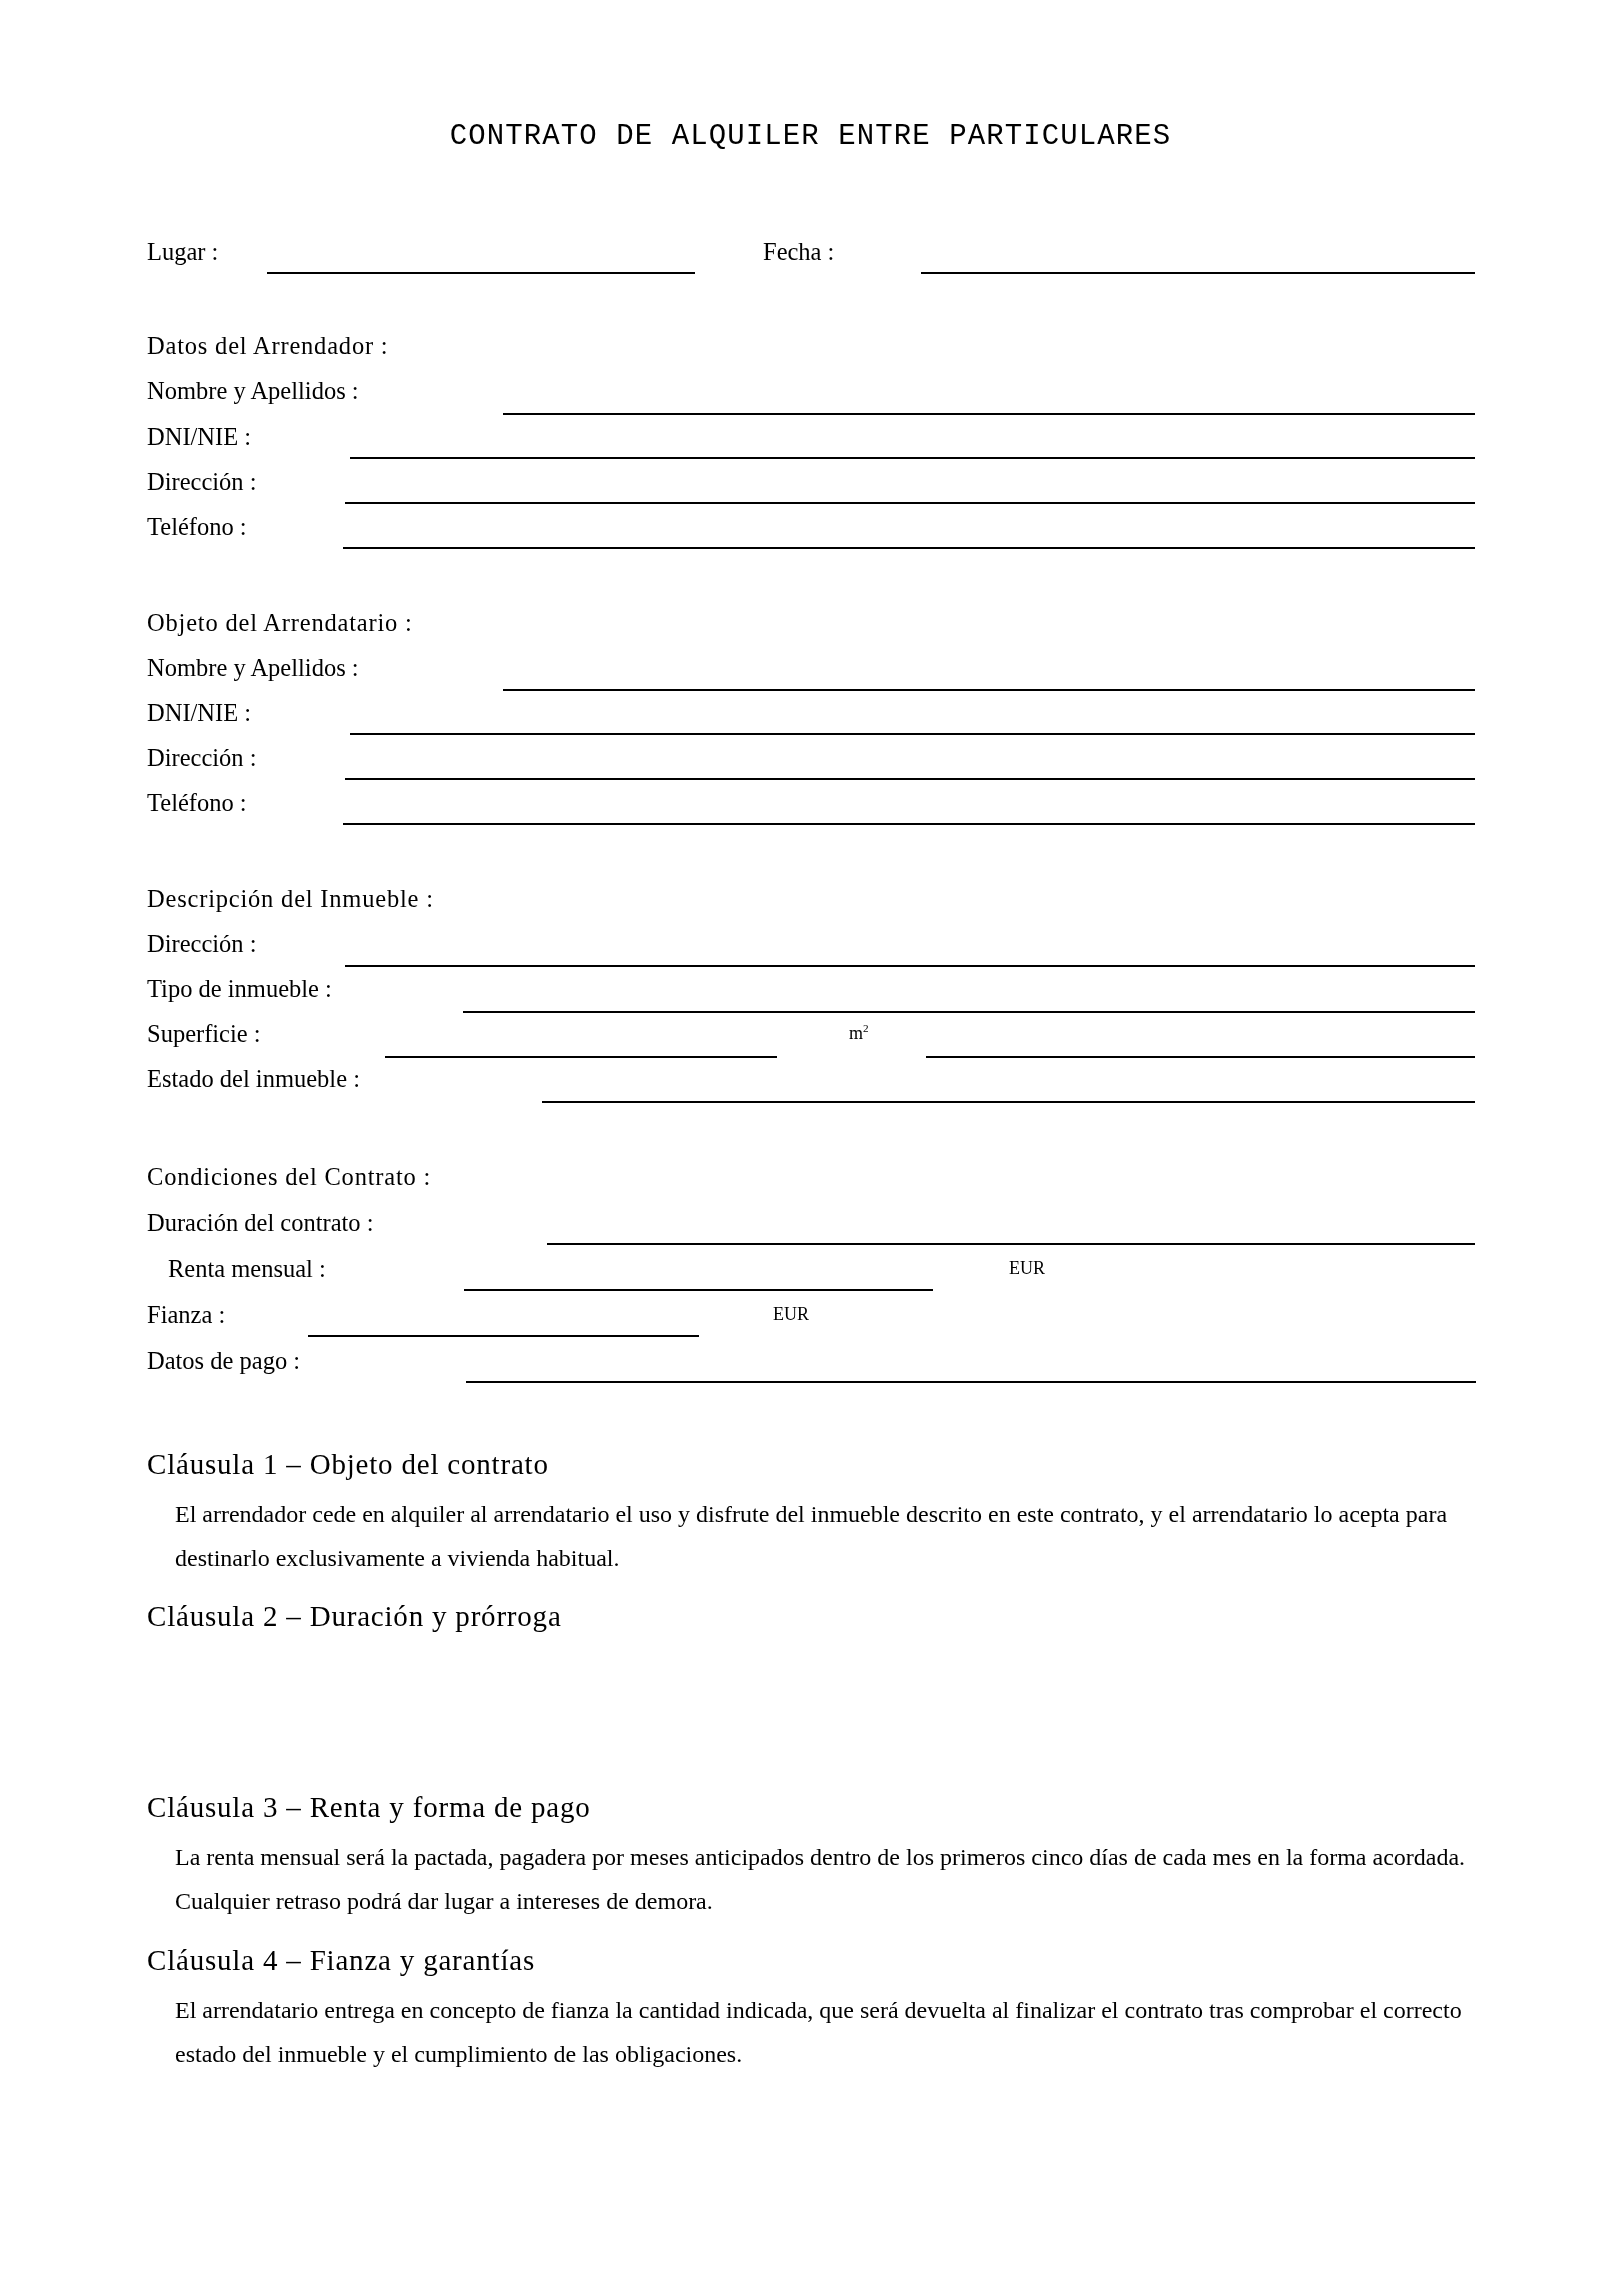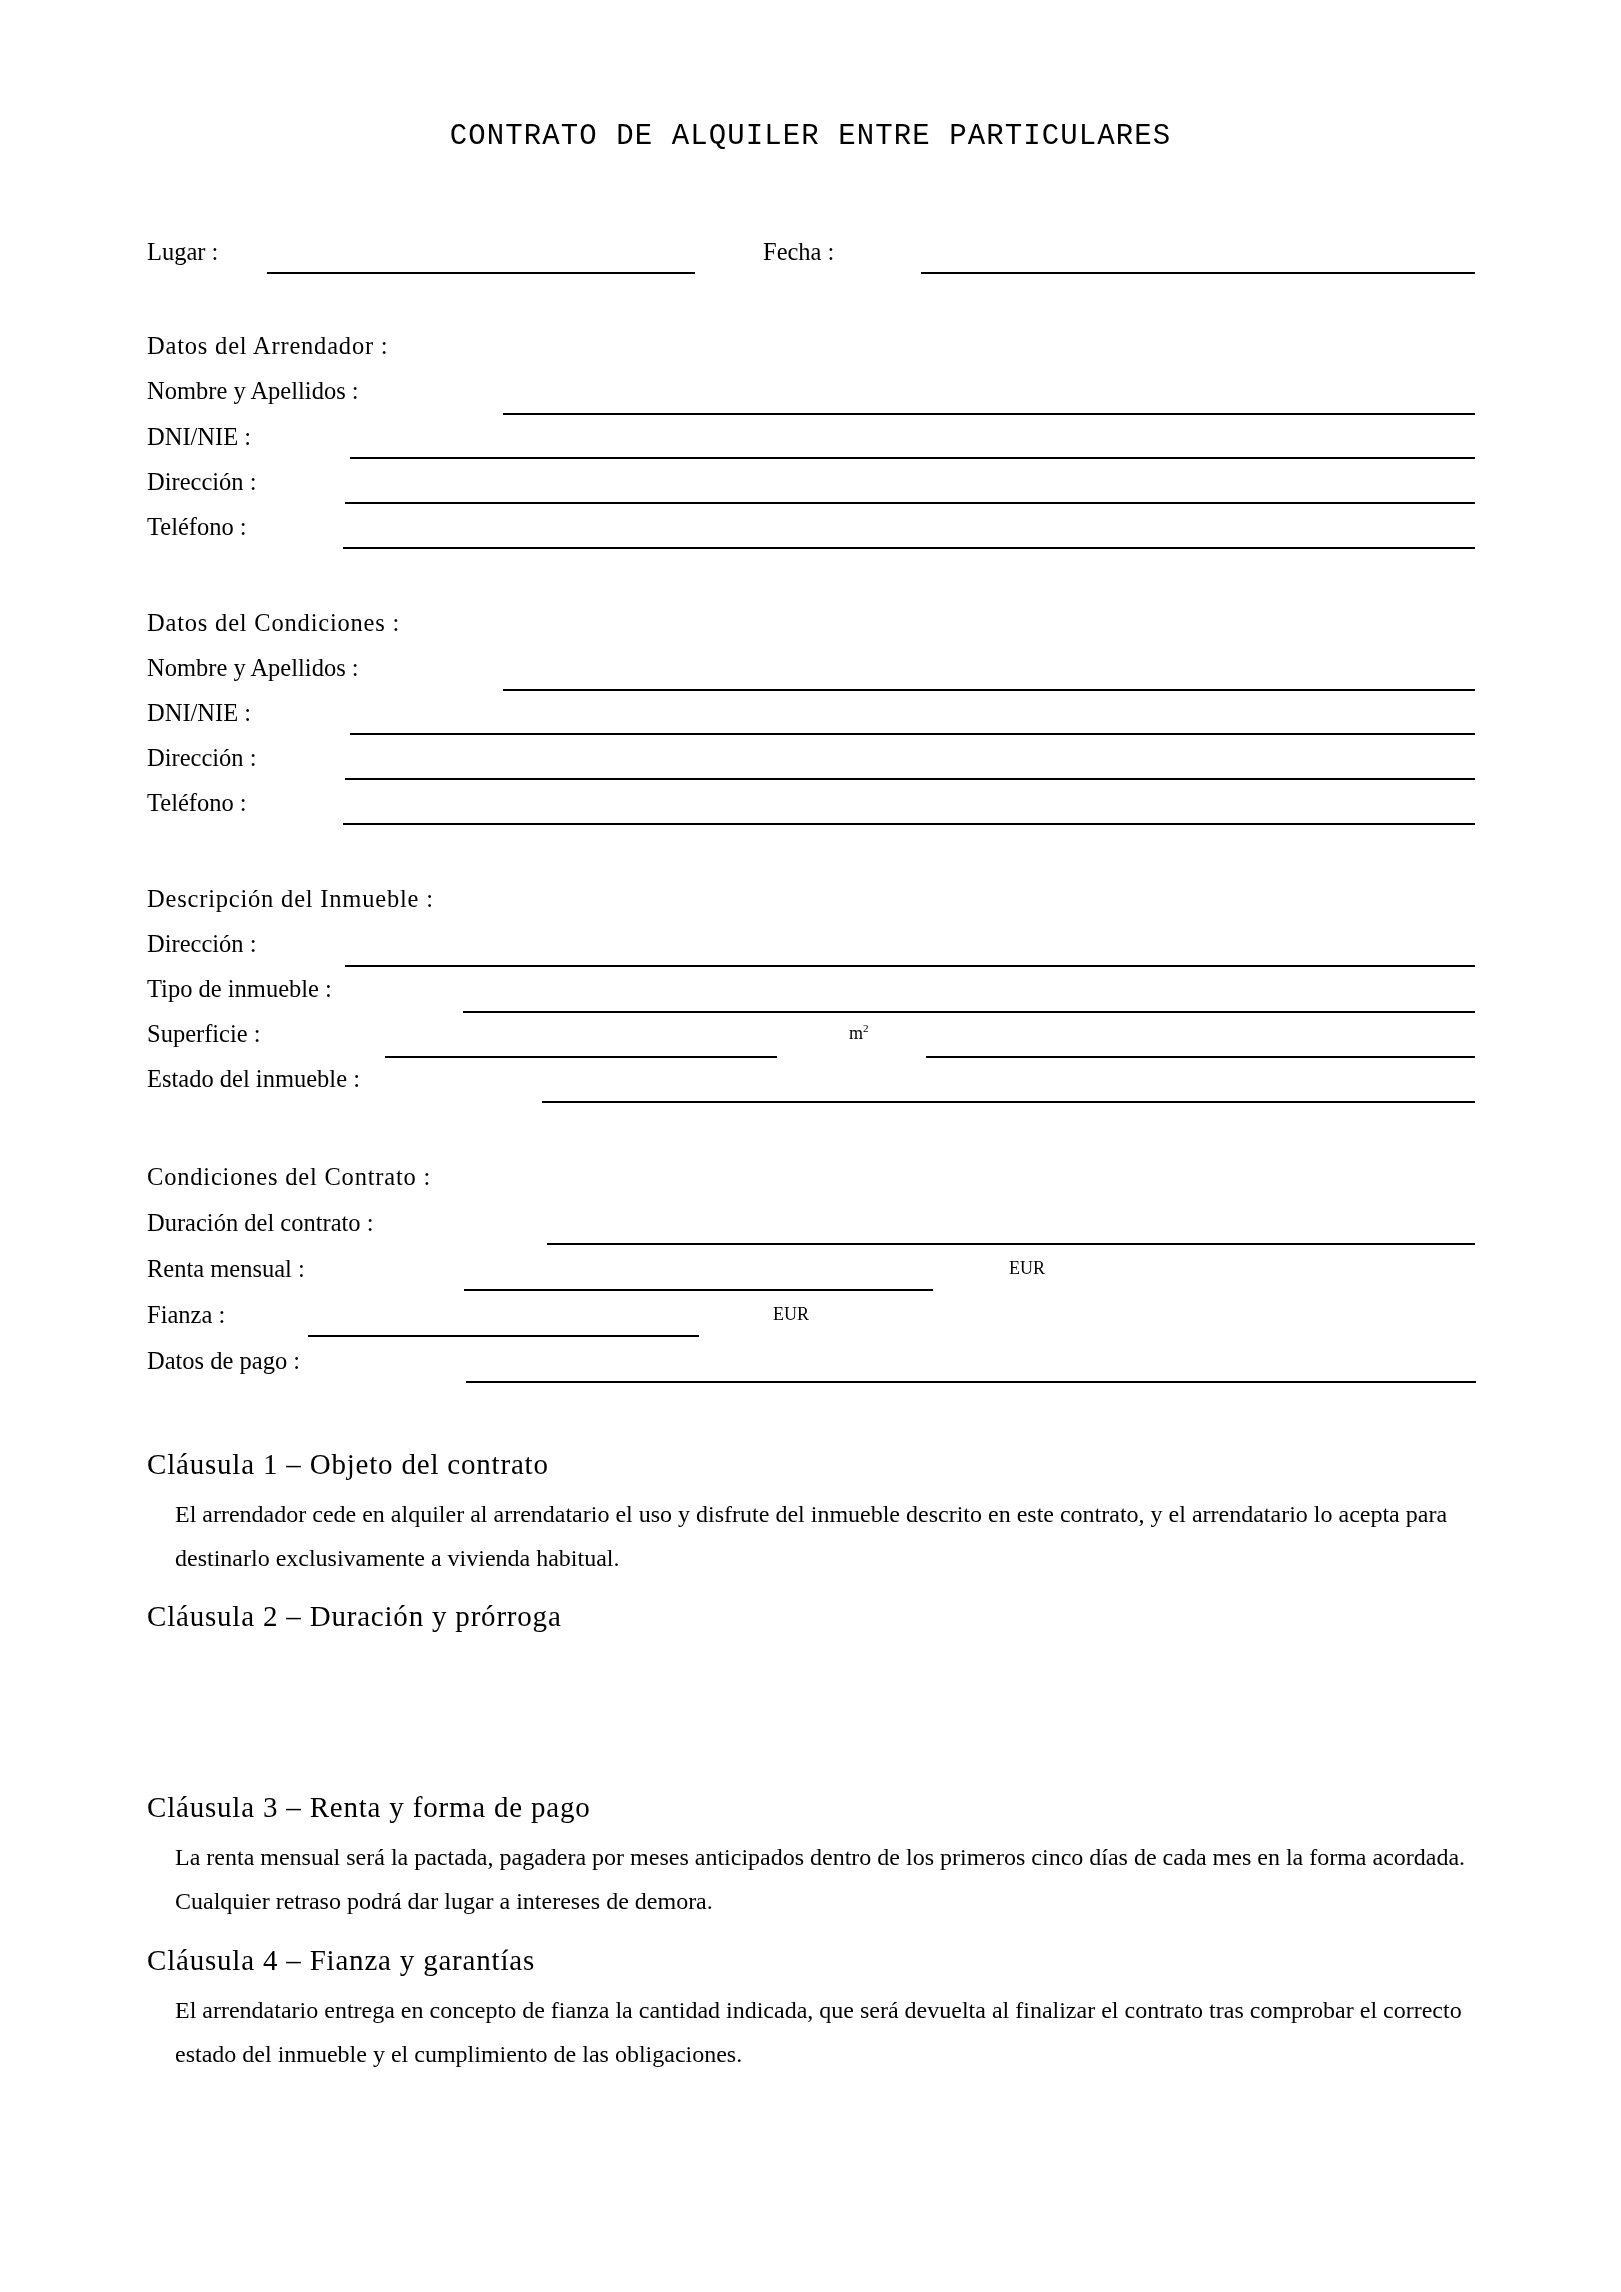--- a/index.html
+++ b/index.html
@@ -132,21 +132,21 @@
     <span class="label">Dirección :</span>
   </div>
   <div class="rule" style="left:345px; top:502px; width:1130px;"></div>
 
   <div class="row" style="top:510px;">
     <span class="label">Teléfono :</span>
   </div>
   <div class="rule" style="left:343px; top:547px; width:1132px;"></div>
 
   <div class="row" style="top:606px;">
-    <span class="section-label">Datos del Condiciones :</span>
+    <span class="section-label">Objeto del Arrendatario :</span>
   </div>
 
   <div class="row" style="top:651px;">
     <span class="label">Nombre y Apellidos :</span>
   </div>
   <div class="rule" style="left:503px; top:689px; width:972px;"></div>
 
   <div class="row" style="top:696px;">
     <span class="label">DNI/NIE :</span>
   </div>
@@ -192,21 +192,21 @@
 
   <div class="row" style="top:1160px;">
     <span class="section-label">Condiciones del Contrato :</span>
   </div>
 
   <div class="row" style="top:1206px;">
     <span class="label">Duración del contrato :</span>
   </div>
   <div class="rule" style="left:547px; top:1243px; width:928px;"></div>
 
-  <div class="row" style="top:1252px;">
+  <div class="row" style="top:1252px;margin-left:21px;">
     <span class="label">Renta mensual :</span>
   </div>
   <div class="rule" style="left:464px; top:1289px; width:469px;"></div>
   <div class="unit" style="left:1009px; top:1252px;">EUR</div>
 
   <div class="row" style="top:1298px;">
     <span class="label">Fianza :</span>
   </div>
   <div class="rule" style="left:308px; top:1335px; width:391px;"></div>
   <div class="unit" style="left:773px; top:1298px;">EUR</div>

